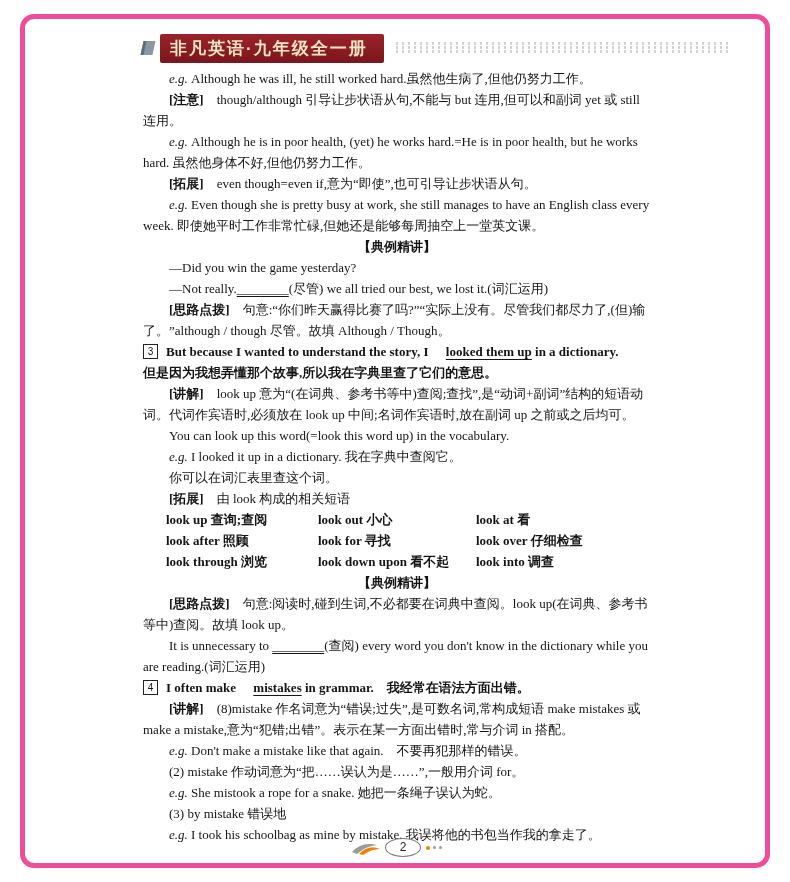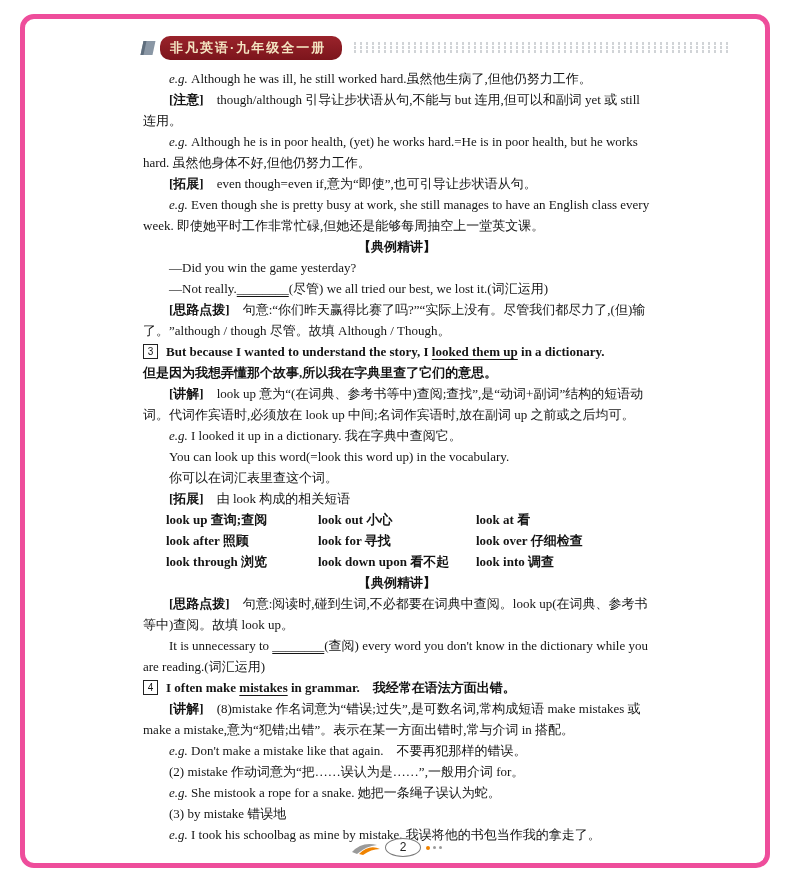--- a/index.html
+++ b/index.html
@@ -10,39 +10,39 @@
   .pink-frame {
     position:absolute; top:14px; bottom:14px; left:20px; right:20px;
     border:5px solid #ee4d9b; border-radius:14px; pointer-events:none;
   }
   
   .header { position:absolute; top:38px; left:142px; right:62px; height:20px; display:flex; align-items:center; }
   .hdr-icon { width:9px; height:14px; background:#8a97a5; border-left:3px solid #5f6e7d; transform:skewX(-12deg); margin-right:6px; flex:none; }
   .hdr-banner {
     background:linear-gradient(180deg,#9a232b 0%,#7c151c 100%);
     color:#f4e6c3; font-family:"Liberation Sans",sans-serif; font-weight:bold;
-    font-size:13px; letter-spacing:2px; padding:3px 16px 3px 10px; border-radius:10px; white-space:nowrap; flex:none;
+    font-size:17px; letter-spacing:2px; padding:3px 16px 3px 10px; border-radius:2px; white-space:nowrap; flex:none;
   }
   .hdr-hatch {
     flex:1; height:12px; margin-left:12px; opacity:.85;
     background-image:
       repeating-linear-gradient(0deg, #ffffff 0 1px, rgba(255,255,255,0) 1px 4px),
       repeating-linear-gradient(90deg, #c9cdd1 0 2px, rgba(0,0,0,0) 2px 6px);
   }
   
   .content { position:absolute; top:68px; left:143px; width:508px; font-size:13px; line-height:21px; color:#141414; }
   .content p { margin:0; }
   .p  { text-indent:2em; }
   .pm { text-indent:0; }
   .center { text-align:center; }
   .numbered { text-indent:0; }
   .seg-b  { font-weight:bold; }
   .seg-i  { font-style:italic; }
   .seg-u  { text-decoration:underline; text-underline-offset:3px; }
-  .seg-bu { font-weight:bold; text-decoration:underline; text-underline-offset:3px; }
+  .seg-bu { font-weight:bold; text-decoration:underline; text-underline-offset:3px;margin-left:14px; }
   .numbox {
     display:inline-block; width:13px; height:13px; line-height:13px; border:1px solid #222;
     text-align:center; font-size:10px; font-family:"Liberation Sans",sans-serif;
     margin-right:8px; position:relative; top:-1px; font-weight:normal;
   }
   .phrase-table { display:grid; grid-template-columns:152px 158px 1fr; padding-left:23px; }
   .phrase-table .cell { line-height:21px;font-weight:bold; }
   
   .footer { position:absolute; top:838px; left:143px; width:508px; display:flex; align-items:center; justify-content:center; gap:5px; }
   .page-oval {
@@ -75,22 +75,22 @@
       <p class="p"><span class="seg-i">e.g. </span><span>Although he is in poor health, (yet) he works hard.=He is in poor health, but he works hard. 虽然他身体不好,但他仍努力工作。</span></p>
       <p class="p"><span class="seg-b">[拓展]　</span><span>even though=even if,意为“即使”,也可引导让步状语从句。</span></p>
       <p class="p"><span class="seg-i">e.g. </span><span>Even though she is pretty busy at work, she still manages to have an English class every week. 即使她平时工作非常忙碌,但她还是能够每周抽空上一堂英文课。</span></p>
       <p class="center"><span class="seg-b">【典例精讲】</span></p>
       <p class="p"><span>—Did you win the game yesterday?</span></p>
       <p class="p"><span>—Not really.</span><span class="seg-u">________</span><span>(尽管) we all tried our best, we lost it.(词汇运用)</span></p>
       <p class="p"><span class="seg-b">[思路点拨]　</span><span>句意:“你们昨天赢得比赛了吗?”“实际上没有。尽管我们都尽力了,(但)输了。”although / though 尽管。故填 Although / Though。</span></p>
       <p class="numbered"><span class="numbox">3</span><span class="seg-b">But because I wanted to understand the story, I </span><span class="seg-bu">looked them up</span><span class="seg-b"> in a dictionary.</span></p>
       <p class="pm"><span class="seg-b">但是因为我想弄懂那个故事,所以我在字典里查了它们的意思。</span></p>
       <p class="p"><span class="seg-b">[讲解]　</span><span>look up 意为“(在词典、参考书等中)查阅;查找”,是“动词+副词”结构的短语动词。代词作宾语时,必须放在 look up 中间;名词作宾语时,放在副词 up 之前或之后均可。</span></p>
+      <p class="p"><span>You can look up this word(=look this word up) in the vocabulary.</span></p>
       <p class="p"><span class="seg-i">e.g. </span><span>I looked it up in a dictionary. 我在字典中查阅它。</span></p>
-      <p class="p"><span>You can look up this word(=look this word up) in the vocabulary.</span></p>
       <p class="p"><span>你可以在词汇表里查这个词。</span></p>
       <p class="p"><span class="seg-b">[拓展]　</span><span>由 look 构成的相关短语</span></p>
       <div class="phrase-table">
         <div class="cell">look up 查询;查阅</div>
         <div class="cell">look out 小心</div>
         <div class="cell">look at 看</div>
         <div class="cell">look after 照顾</div>
         <div class="cell">look for 寻找</div>
         <div class="cell">look over 仔细检查</div>
         <div class="cell">look through 浏览</div>

